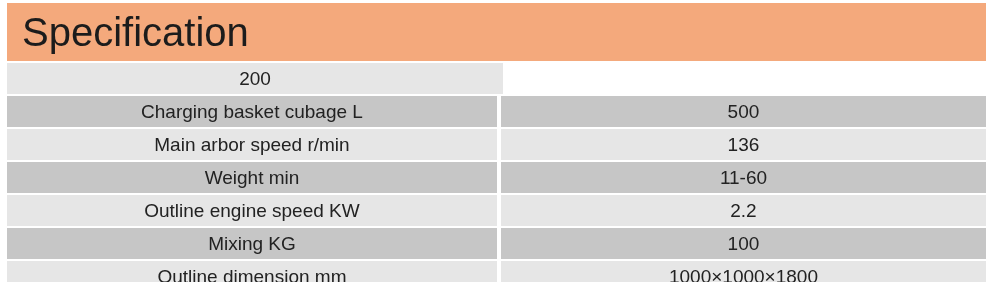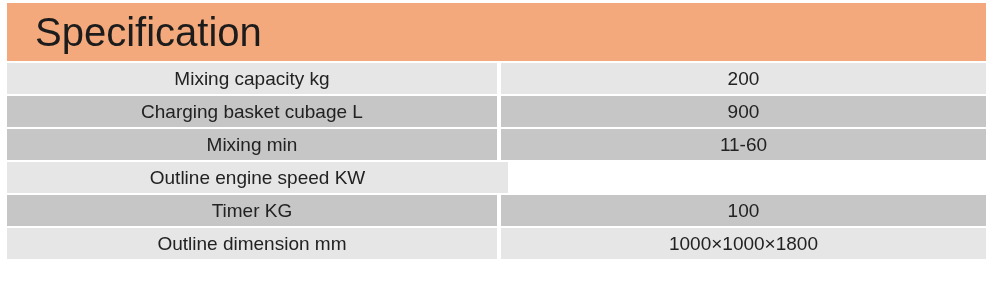--- a/index.html
+++ b/index.html
@@ -22,21 +22,21 @@
     width: 979px;
   }
 
   
   .spec-header {
     height: 58px;
     background: #f4a97c;
     display: flex;
     align-items: center;
     box-sizing: border-box;
-    padding-left: 28px;
+    padding-left: 15px;
   }
   .spec-header-title {
     font-size: 40px;
     line-height: 40px;
     color: #1c1c1c;
     font-weight: 400;
     letter-spacing: 0px;
     white-space: nowrap;
   }
 
@@ -79,41 +79,45 @@
 
 <div id="spec-table">
 
   <div class="spec-header">
     <span class="spec-header-title">Specification</span>
   </div>
 
   <div class="spec-rows">
 
     <div class="spec-row row-light">
-      <div class="spec-cell spec-cell-label">Mixing capacity kg</div>
       <div class="spec-cell spec-cell-value">200</div>
     </div>
 
     <div class="spec-row row-dark">
       <div class="spec-cell spec-cell-label">Charging basket cubage L</div>
-      <div class="spec-cell spec-cell-value">900</div>
+      <div class="spec-cell spec-cell-value">500</div>
     </div>
 
+    <div class="spec-row row-light">
+      <div class="spec-cell spec-cell-label">Main arbor speed r/min</div>
+      <div class="spec-cell spec-cell-value">136</div>
+    </div>
 
     <div class="spec-row row-dark">
-      <div class="spec-cell spec-cell-label">Mixing min</div>
+      <div class="spec-cell spec-cell-label">Weight min</div>
       <div class="spec-cell spec-cell-value">11-60</div>
     </div>
 
     <div class="spec-row row-light">
       <div class="spec-cell spec-cell-label">Outline engine speed KW</div>
+      <div class="spec-cell spec-cell-value">2.2</div>
     </div>
 
     <div class="spec-row row-dark">
-      <div class="spec-cell spec-cell-label">Timer KG</div>
+      <div class="spec-cell spec-cell-label">Mixing KG</div>
       <div class="spec-cell spec-cell-value">100</div>
     </div>
 
     <div class="spec-row row-light">
       <div class="spec-cell spec-cell-label">Outline dimension mm</div>
       <div class="spec-cell spec-cell-value">1000×1000×1800</div>
     </div>
 
   </div>
 </div>

